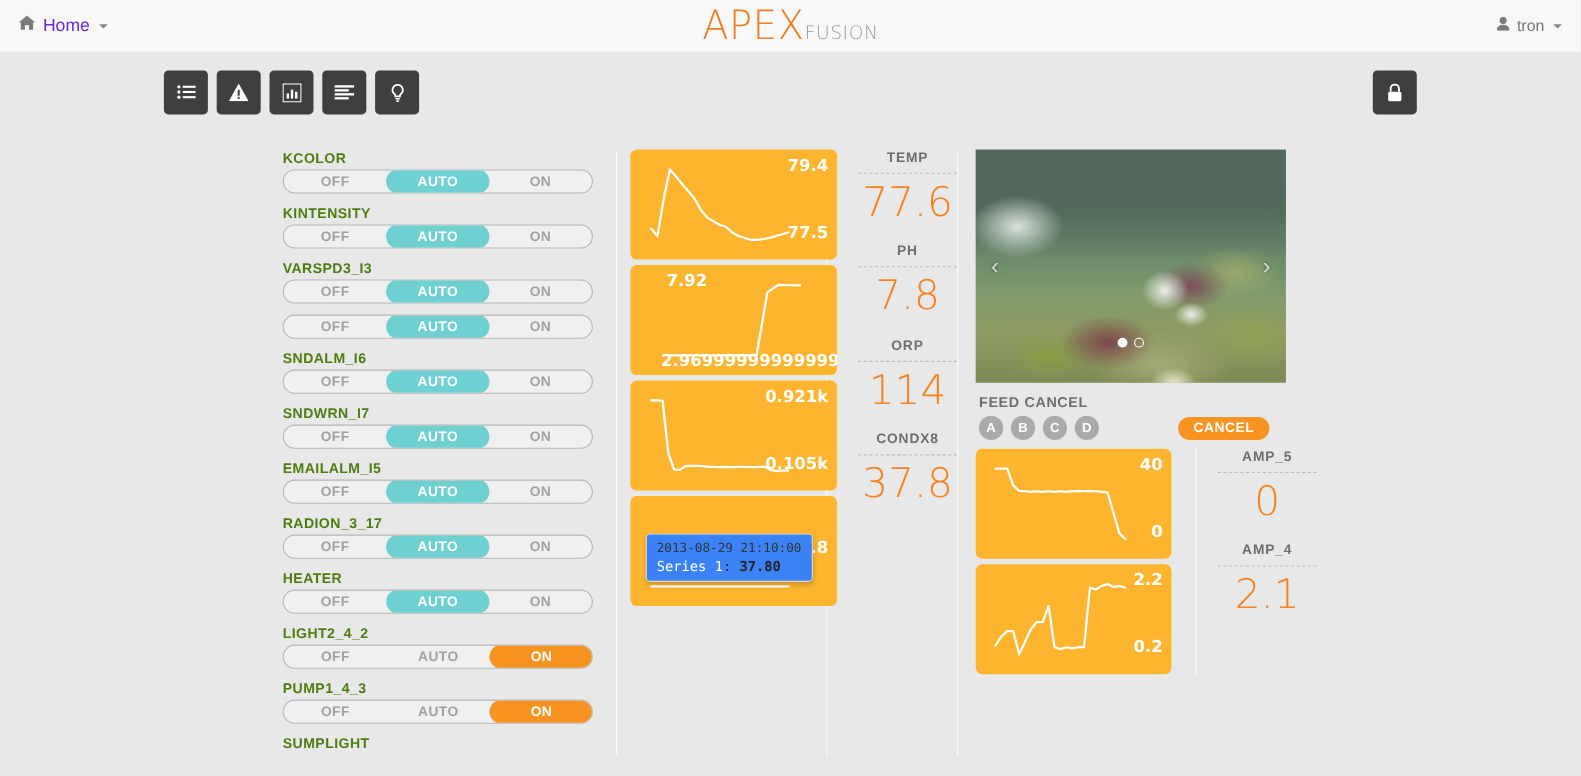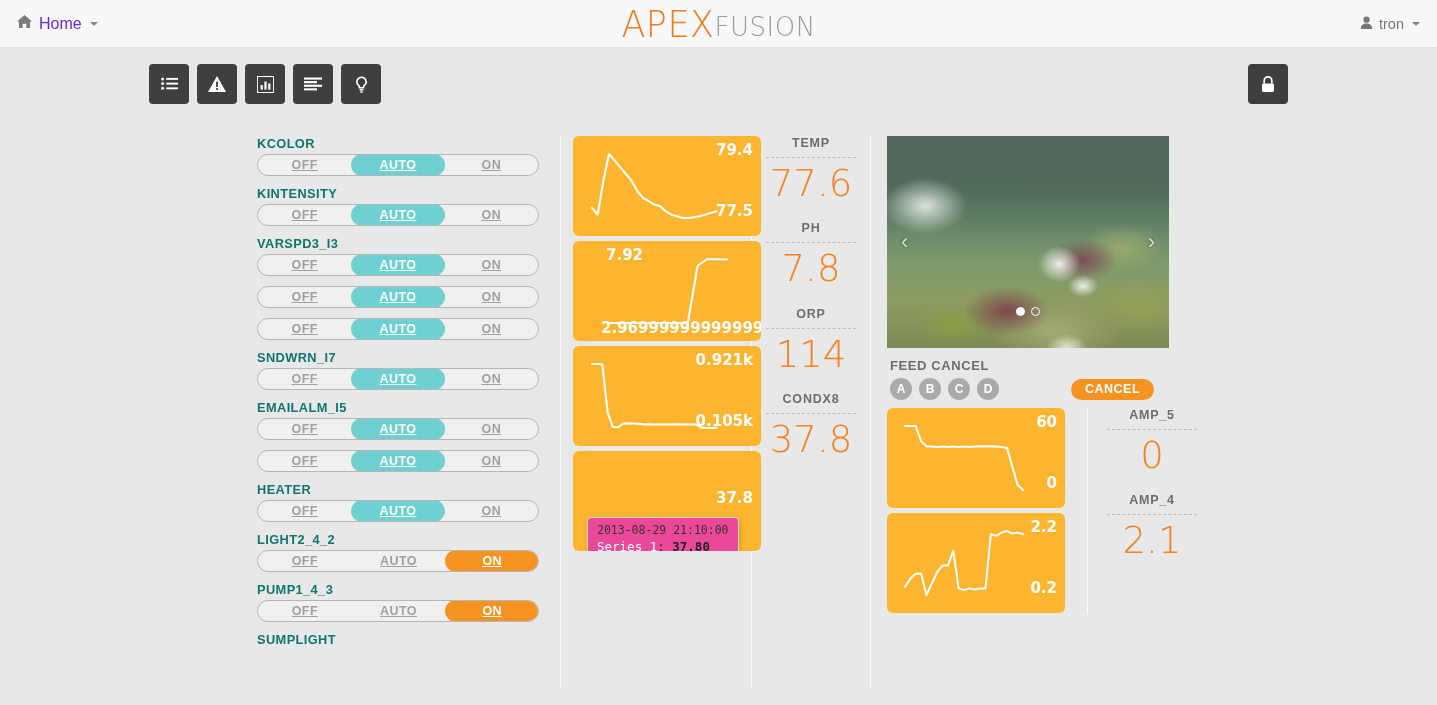--- a/index.html
+++ b/index.html
@@ -34,21 +34,21 @@
     display: flex; align-items: center; justify-content: center;
     pointer-events: none;
   }
   .brand-inner { display: flex; align-items: baseline; pointer-events: auto; cursor: pointer; }
   .brand-apex {
     font-size: 35px; color: #f07c22; letter-spacing: 0.5px;
     font-weight: 300; font-family: "DejaVu Sans", sans-serif;
     transform: scaleY(1.05);
   }
   .brand-fusion {
-    font-size: 26px; color: #9b9b9b; letter-spacing: 0.5px;
+    font-size: 17px; color: #9b9b9b; letter-spacing: 0.5px;
     font-weight: 300; font-family: "DejaVu Sans", sans-serif;
   }
   .nav-user {
     margin-left: auto; margin-right: 17px;
     display: flex; align-items: center; gap: 6px;
     color: #777; font-size: 14.5px; cursor: pointer;
   }
   .nav-user .caret {
     width: 0; height: 0; margin-left: 2px;
     border-left: 4px solid transparent;
@@ -83,32 +83,32 @@
 
   
   .col-outlets {
     width: 411px;
     padding: 13px 0 0 0;
     overflow: hidden;
     position: relative;
   }
   .outlet { margin: 0 0 10px 108px; width: 282px; }
   .outlet-name {
-    font-size: 12.8px; font-weight: bold; color: #0f766e;
+    font-size: 12.8px; font-weight: bold; color: #4d7c0f;
     letter-spacing: 0.4px; margin-bottom: 3px;
   }
   .seg {
     display: flex; height: 22px;
     border: 1px solid #b6b6b6; border-radius: 11px;
     background: #f0f0f0; overflow: hidden;
   }
   .seg-opt {
     flex: 1; display: flex; align-items: center; justify-content: center;
     font-size: 12.5px; font-weight: bold; color: #a0a0a0;
-    letter-spacing: 0.4px; cursor: pointer; text-decoration: underline;
+    letter-spacing: 0.4px; cursor: pointer;
   }
   .seg-opt.active-auto {
     background: #6fd0d2; color: #fff; border-radius: 11px;
     margin: -1px 0; height: 22px;
   }
   .seg-opt.active-on {
     background: #f79321; color: #fff; border-radius: 11px;
     margin: -1px -1px -1px 0; height: 22px;
   }
 
@@ -132,35 +132,34 @@
   .spark .lbl {
     position: absolute; color: #fff; font-weight: bold;
     font-size: 15px; font-family: "DejaVu Sans", sans-serif;
   }
   .spark .lbl-max { top: 5px; right: 8px; }
   .spark .lbl-min { bottom: 16px; right: 8px; }
   .spark .lbl-max-l { top: 5px; left: 33px; }
   .spark .lbl-min-l { bottom: 4px; left: 28px; }
   .tooltip {
     position: absolute; left: 14px; top: 34px;
-    background: #ec4899; border: 1px solid #e8dcc0;
-    border-radius: 4px; padding: 5px 9px 22px 9px;
+    background: #3b82f6; border: 1px solid #e8dcc0;
+    border-radius: 4px; padding: 5px 9px 6px 9px;
     box-shadow: 1px 2px 4px rgba(0,0,0,.18);
     font-family: "DejaVu Sans Mono", monospace;
     white-space: nowrap;
-    margin-top: 32px;
   }
   .tooltip .tt-date { font-size: 11.5px; color: #333; }
   .tooltip .tt-series { font-size: 12.5px; color: #fff; margin-top: 2px; }
   .tooltip .tt-series b { color: #222; }
 
   
   .col-probes {
     width: 118px; padding: 13px 0 0 0;
-    display: flex; flex-direction: column; align-items: center;
+    display: flex; flex-direction: column; align-items: flex-end;
   }
   .probe { width: 90px; text-align: center; margin-bottom: 14px; }
   .probe-name {
     font-size: 12.5px; font-weight: bold; color: #6d6d6d;
     letter-spacing: 0.8px; padding-bottom: 7px;
     border-bottom: 1px dashed #bdbdbd;
   }
   .probe-val {
     font-size: 37px; color: #f58220; font-weight: 300;
     font-family: "DejaVu Sans", sans-serif; padding-top: 3px;
@@ -362,20 +361,21 @@
         </div>
       </div>
       <div class="outlet">
         <div class="seg">
           <div class="seg-opt">OFF</div>
           <div class="seg-opt active-auto">AUTO</div>
           <div class="seg-opt">ON</div>
         </div>
       </div>
       <div class="outlet">
+        <div class="outlet-name">SNDALM_I6</div>
         <div class="seg">
           <div class="seg-opt">OFF</div>
           <div class="seg-opt active-auto">AUTO</div>
           <div class="seg-opt">ON</div>
         </div>
       </div>
       <div class="outlet">
         <div class="outlet-name">SNDWRN_I7</div>
         <div class="seg">
           <div class="seg-opt">OFF</div>
@@ -385,20 +385,21 @@
       </div>
       <div class="outlet">
         <div class="outlet-name">EMAILALM_I5</div>
         <div class="seg">
           <div class="seg-opt">OFF</div>
           <div class="seg-opt active-auto">AUTO</div>
           <div class="seg-opt">ON</div>
         </div>
       </div>
       <div class="outlet">
+        <div class="outlet-name">RADION_3_17</div>
         <div class="seg">
           <div class="seg-opt">OFF</div>
           <div class="seg-opt active-auto">AUTO</div>
           <div class="seg-opt">ON</div>
         </div>
       </div>
       <div class="outlet">
         <div class="outlet-name">HEATER</div>
         <div class="seg">
           <div class="seg-opt">OFF</div>
@@ -507,21 +508,21 @@
         </div>
       <div class="cancel-btn">CANCEL</div>
     </div>
 
     <div class="amp-area">
       <div class="amp-charts" id="amp-charts">
           <div class="spark">
             <svg viewBox="0 0 178 100" preserveAspectRatio="none">
               <path d="M18.0 18.0 L23.4 18.0 L28.7 18.0 L34.1 33.2 L39.5 38.2 L44.8 38.6 L50.2 39.1 L55.5 38.6 L60.9 39.1 L66.3 38.6 L71.6 39.1 L77.0 38.6 L82.4 39.1 L87.7 38.6 L93.1 38.2 L98.5 38.6 L103.8 38.2 L109.2 38.6 L114.5 39.1 L119.9 39.9 L125.3 58.4 L130.6 76.9 L136.0 82.0" fill="none" stroke="#ffffff" stroke-width="2" stroke-linejoin="round" stroke-linecap="round"></path>
             </svg>
-            <div class="lbl lbl-max">60</div>
+            <div class="lbl lbl-max">40</div>
             <div class="lbl lbl-min">0</div>
           </div>
           <div class="spark">
             <svg viewBox="0 0 178 100" preserveAspectRatio="none">
               <path d="M18.0 73.8 L23.4 65.6 L28.7 60.7 L34.1 60.7 L39.5 82.0 L44.8 70.5 L50.2 59.0 L55.5 52.5 L60.9 52.5 L66.3 37.7 L71.6 75.4 L77.0 77.1 L82.4 75.4 L87.7 76.4 L93.1 75.4 L98.5 75.4 L103.8 21.3 L109.2 22.9 L114.5 19.6 L119.9 18.0 L125.3 20.6 L130.6 19.6 L136.0 21.3" fill="none" stroke="#ffffff" stroke-width="2" stroke-linejoin="round" stroke-linecap="round"></path>
             </svg>
             <div class="lbl lbl-max">2.2</div>
             <div class="lbl lbl-min">0.2</div>
           </div>
         </div>

